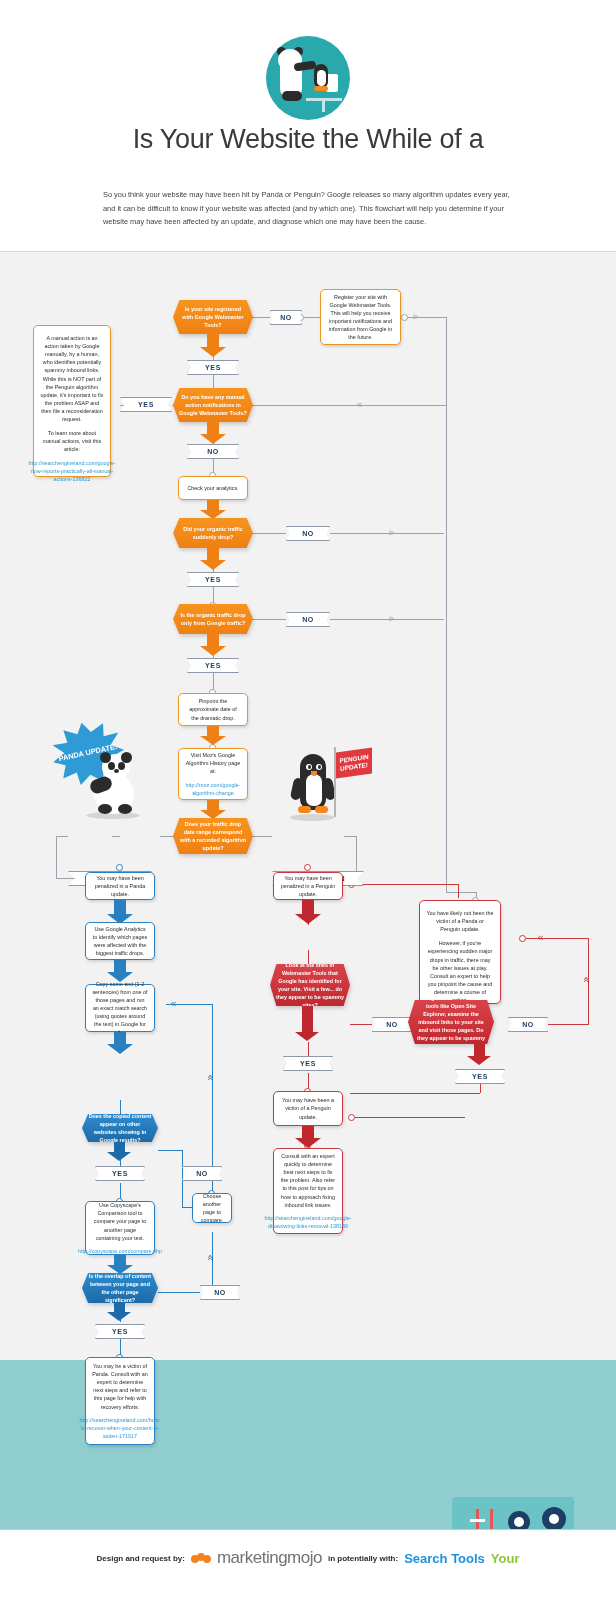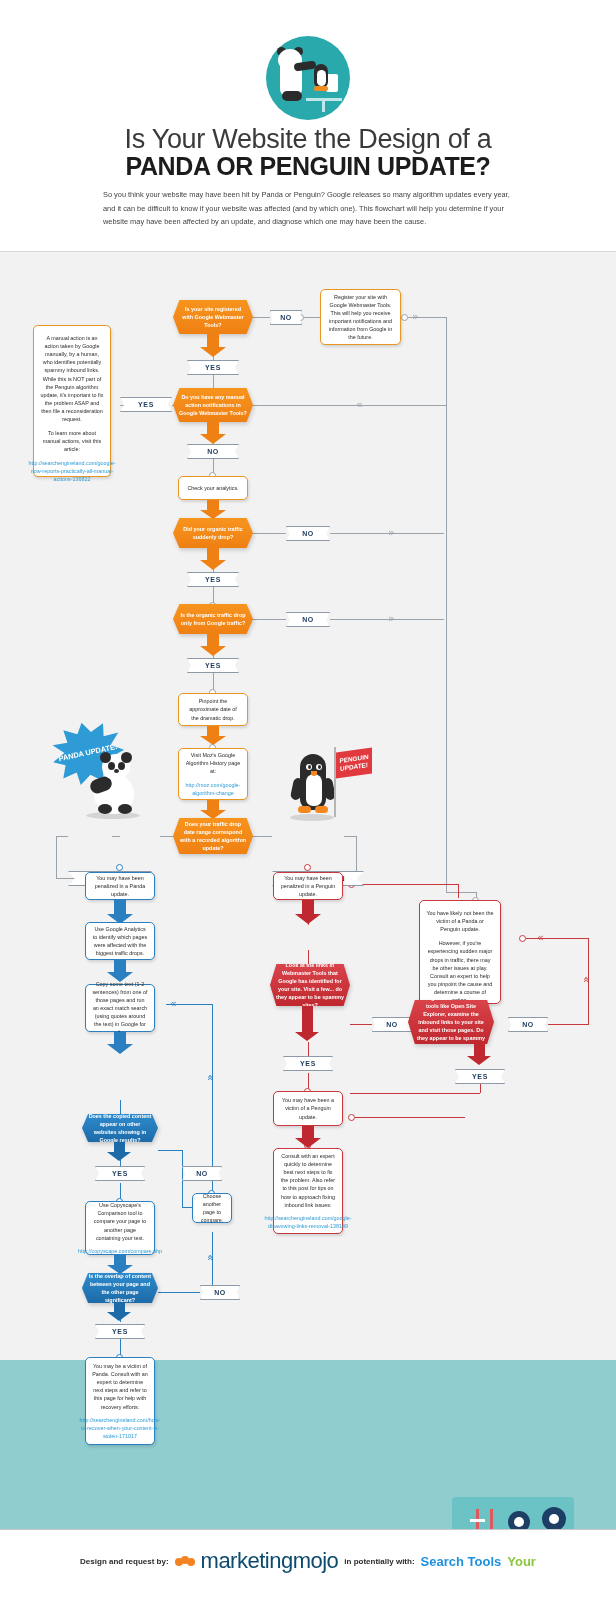--- a/index.html
+++ b/index.html
@@ -121,21 +121,21 @@
     position:absolute; left:452px; top:1245px; width:122px; height:62px;
     background:#6cc3c6; border-radius:4px;
   }
   .sl { position:absolute; background:#e0575c; width:3px; }
   .slk { position:absolute; background:#ffffff; height:3px; }
   .gear { position:absolute; border-radius:50%; }
 
   .footer { position:absolute; left:0; top:1530px; width:616px; height:70px; background:#fff; }
   .footer-row { position:absolute; left:0; top:18px; width:616px; display:flex; align-items:center; justify-content:center; gap:6px; }
   .f-text { font-size:8px; color:#2b2b2b; font-weight:bold; }
-  .f-mojo { font-size:22px; color:#0c4a6e; font-weight:normal; letter-spacing:-0.5px; }
+  .f-mojo { font-size:17px; color:#737373; font-weight:normal; letter-spacing:-0.5px; }
   .mojo-mark { display:inline-block; width:20px; height:12px; position:relative; }
   .mojo-mark i { position:absolute; width:8px; height:8px; border-radius:50%; background:#f58220; }
   .f-sel-s { font-size:13px; font-weight:bold; color:#1e90e0; }
   .f-sel-l { font-size:13px; font-weight:bold; color:#8cc63f; }
   .hr-bot { position:absolute; left:0; top:1529px; width:616px; height:1px; background:#c9c9c9; }
 </style>
 </head>
 <body>
 
 <div class="header">
@@ -146,22 +146,21 @@
     <div class="p-body"></div>
       <div class="p-ear1"></div>
       <div class="p-ear2"></div>
     <div class="p-head"></div>
     <div class="p-arm"></div>
       <div class="p-leg"></div>
     <div class="pg-body"></div>
       <div class="pg-belly"></div>
       <div class="pg-feet"></div>
   </div>
-  <h1 class="title">Is Your Website the Design of a</h1>
-  <h2 class="subtitle">PANDA OR PENGUIN UPDATE?</h2>
+  <h1 class="title">Is Your Website the While of a</h1>
   <p class="intro">So you think your website may have been hit by Panda or Penguin? Google releases so many algorithm updates every year, and it can be difficult to know if your website was affected (and by which one). This flowchart will help you determine if your website may have been affected by an update, and diagnose which one may have been the cause.</p>
 </div>
 <div class="hr-top"></div>
 
 <div class="chart-area">
   <div class="floor"></div>
 
   <div class="ln ln-h" style="left:252px; top:65px; width:18px;"></div>
   <div class="ln ln-h" style="left:302px; top:65px; width:18px;"></div>
   <div class="dot" style="left:297px; top:62px;"></div>

